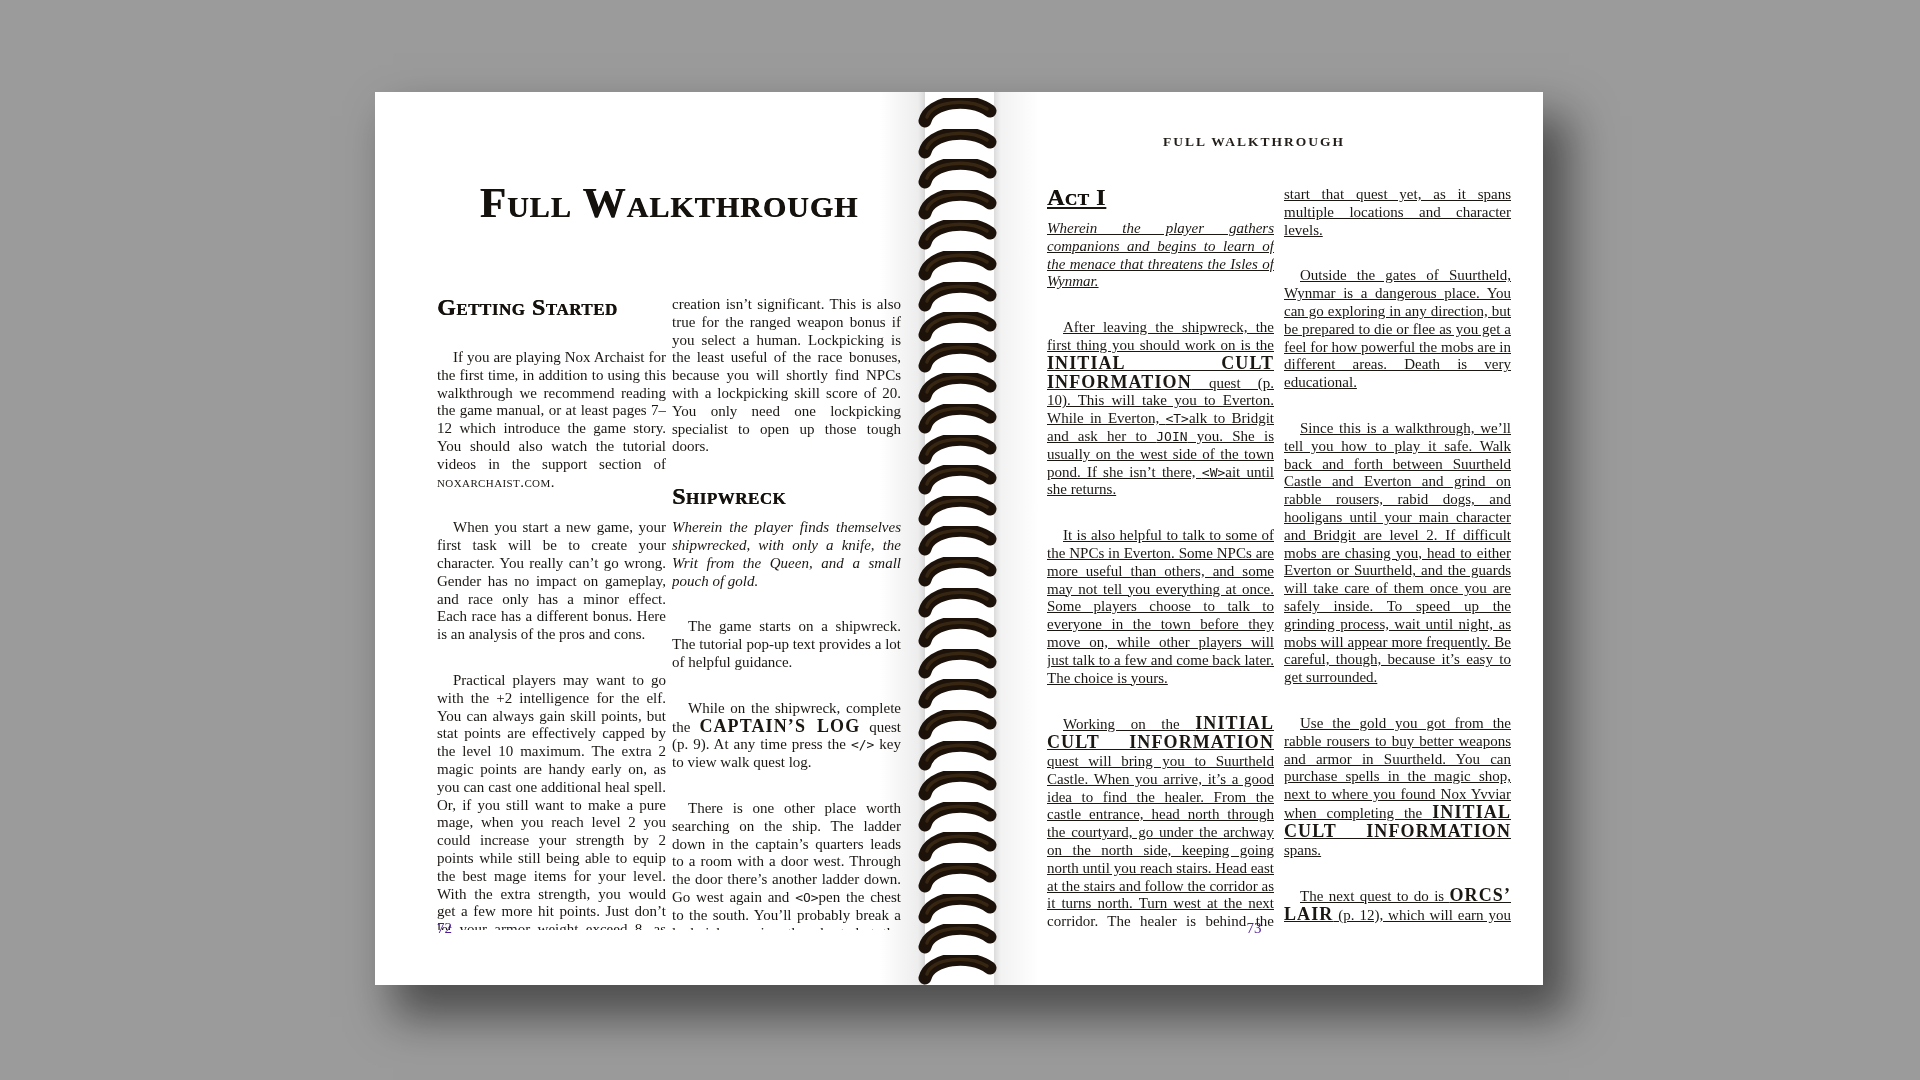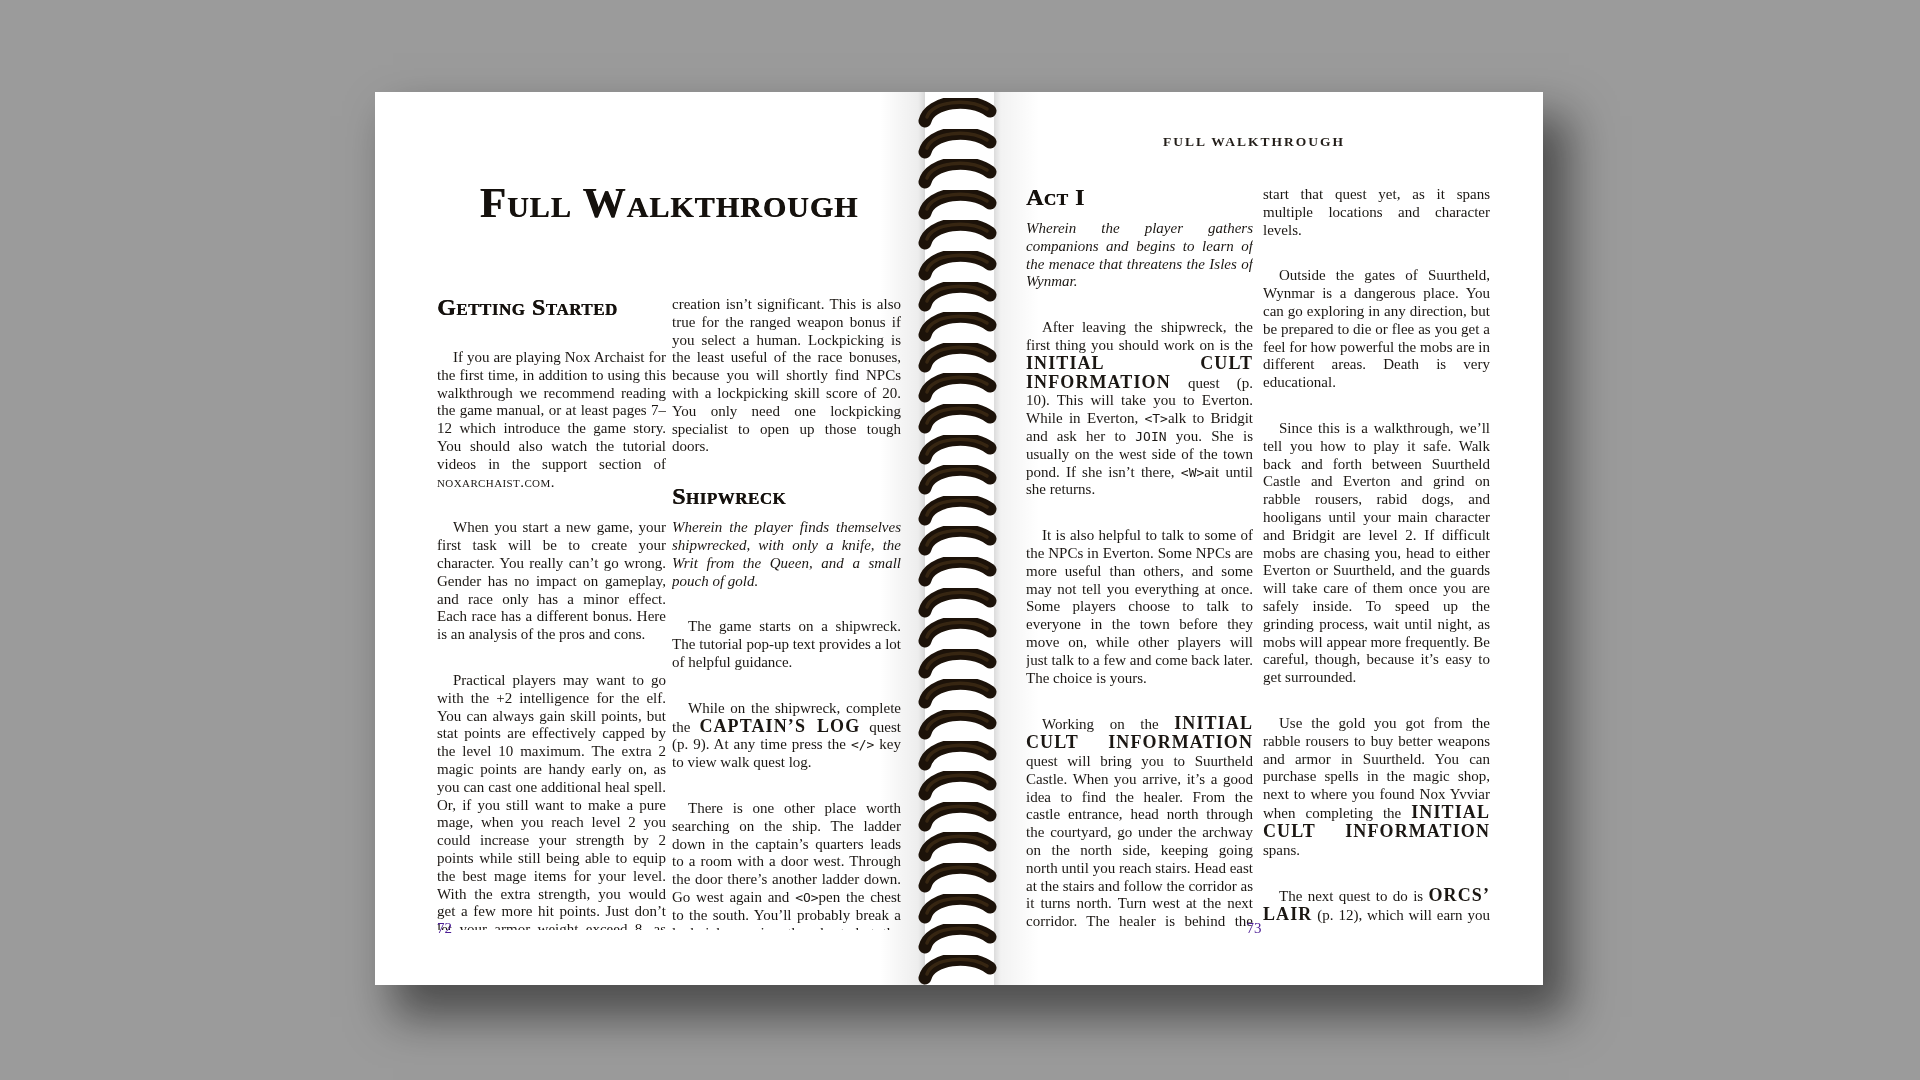--- a/index.html
+++ b/index.html
@@ -45,21 +45,21 @@
     font-weight: 700;
     font-size: 13.5px;
     letter-spacing: 2px;
     color: #221d18;
   }
   .columns {
     position: absolute;
     display: flex;
   }
   .columns.left-page-cols { left: 62px; top: 204px; width: 464px; height: 634px; gap: 6px; }
-  .columns.right-page-cols { left: 651px; top: 94px; width: 464px; height: 740px; gap: 10px; }
+  .columns.right-page-cols { left: 672px; top: 94px; width: 464px; height: 740px; gap: 10px; text-decoration: underline; }
   .column { flex: 1 1 0; overflow: hidden; }
 
   .heading {
     font-weight: 700;
     font-variant: small-caps;
     font-size: 24px;
     letter-spacing: 0.5px;
     line-height: 28px;
     color: #15110d;
     text-shadow: 0.4px 0 0 #15110d;

